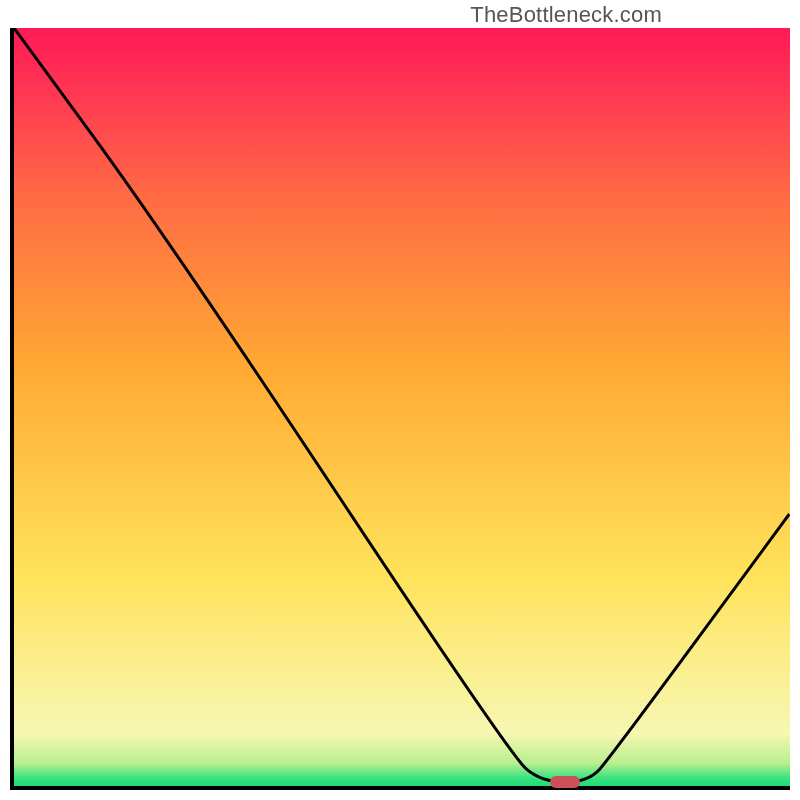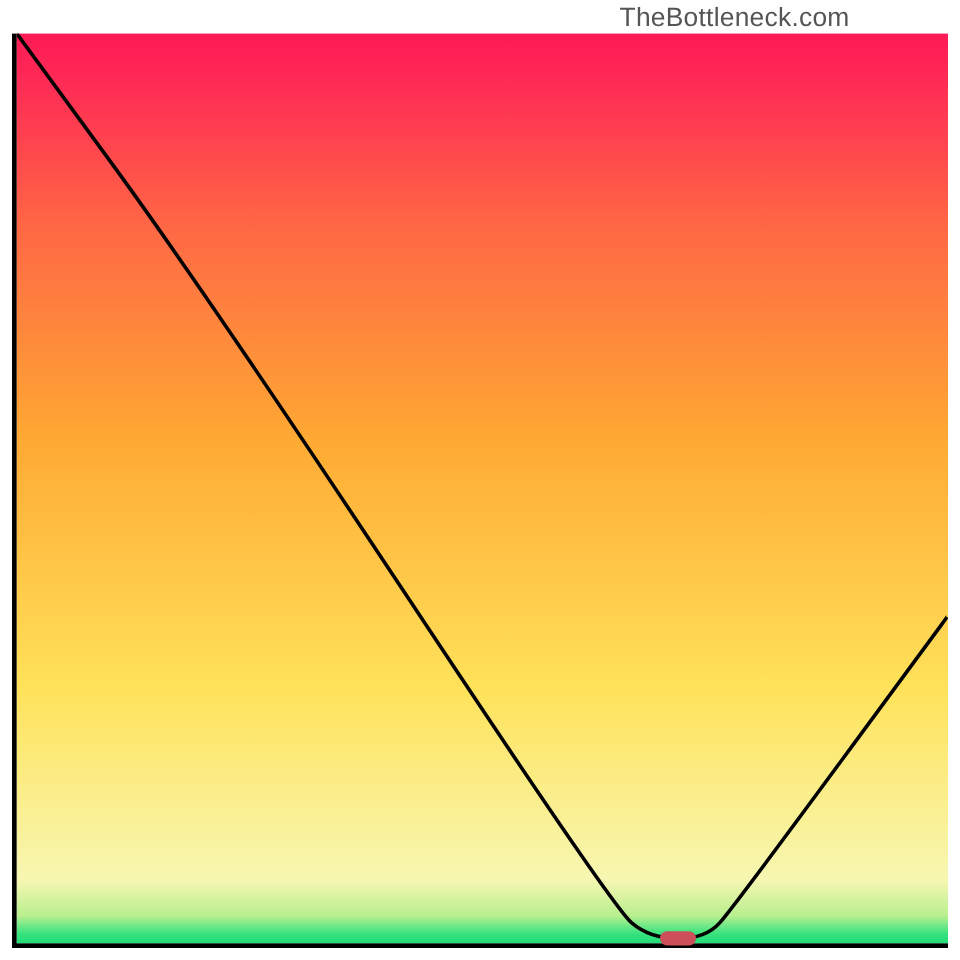--- a/index.html
+++ b/index.html
@@ -8,21 +8,20 @@
     width: 800px;
     height: 800px;
     overflow: hidden;
     font-family: Arial, Helvetica, sans-serif;
     background: #ffffff;
   }
   .container {
     position: relative;
     width: 668px;
     height: 800px;
-    padding-left: 46px;
   }
   .watermark {
     position: absolute;
     top: 2px;
     right: 6px;
     font-size: 22px;
     font-weight: 500;
     color: #555555;
     letter-spacing: 0.2px;
     z-index: 10;

